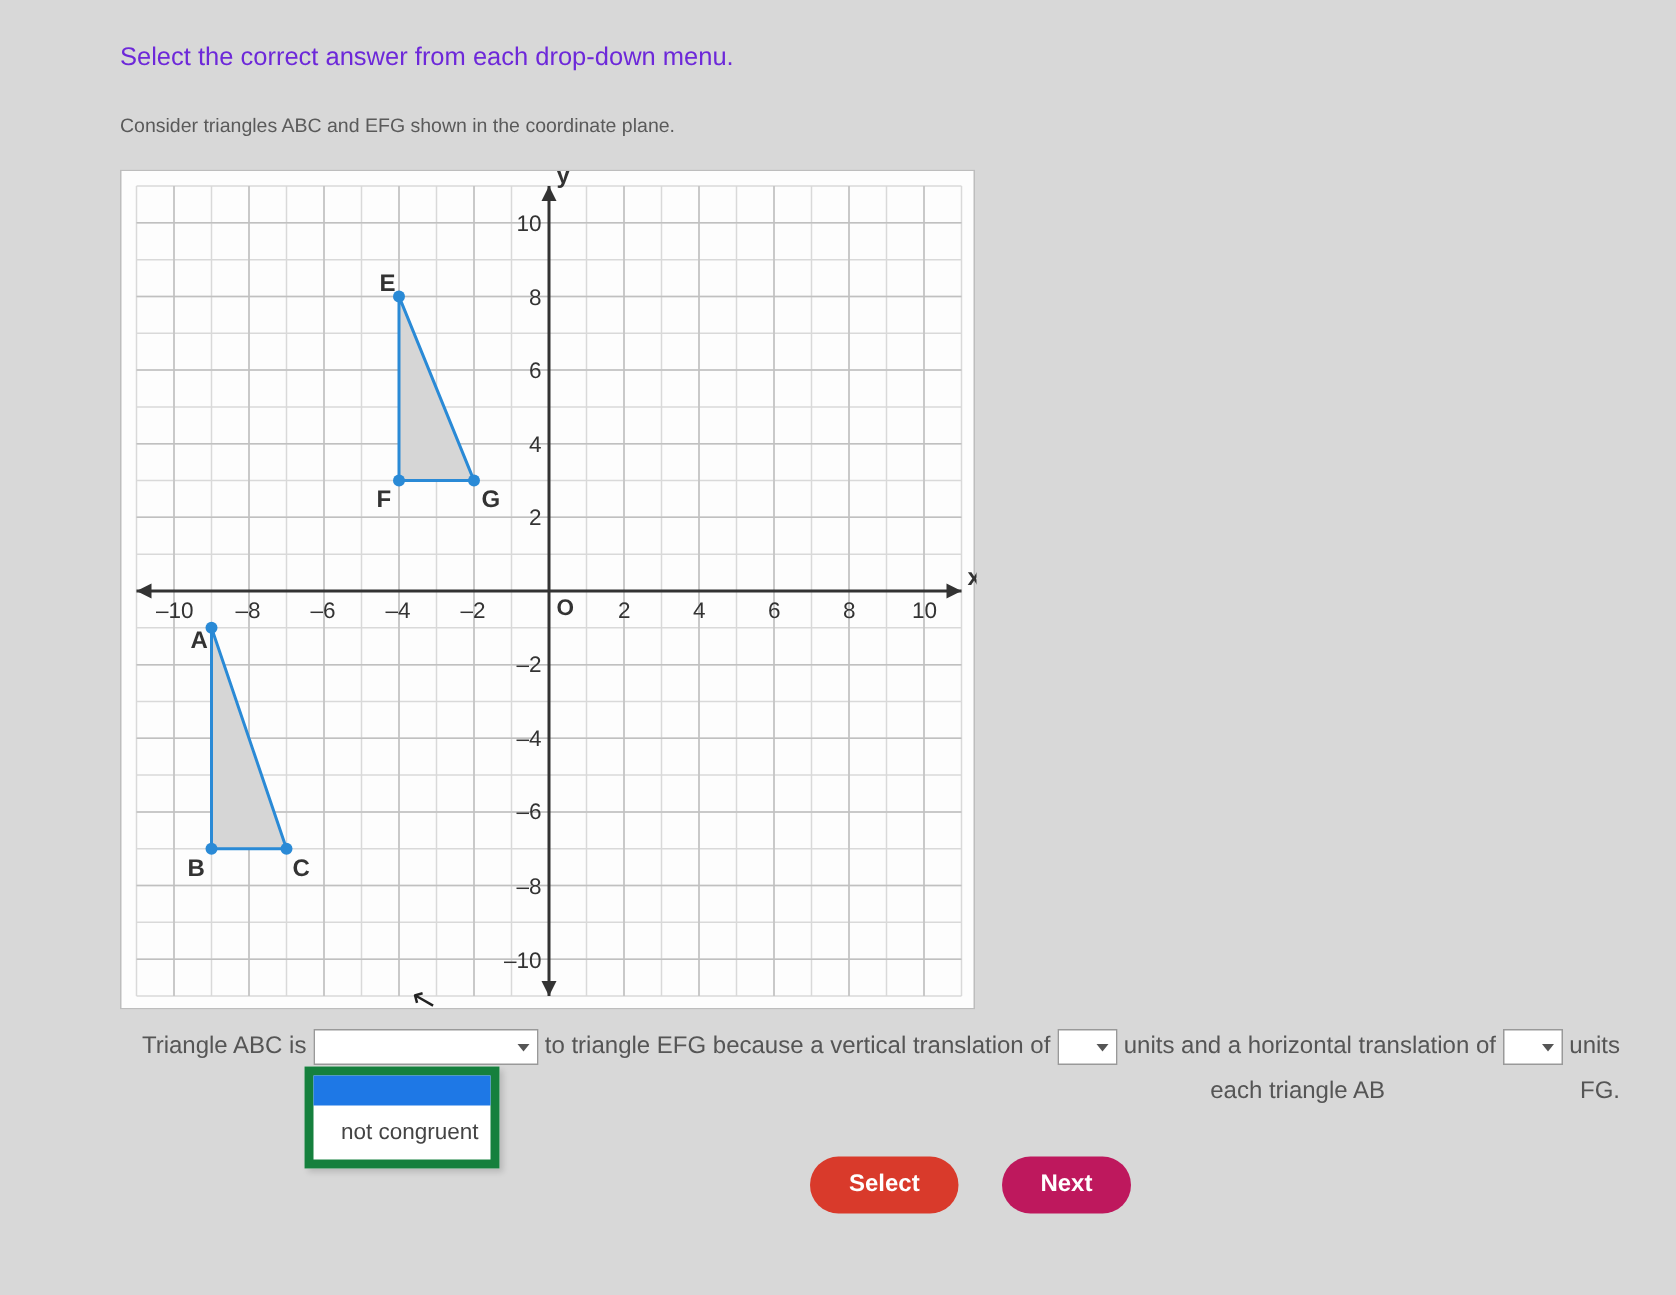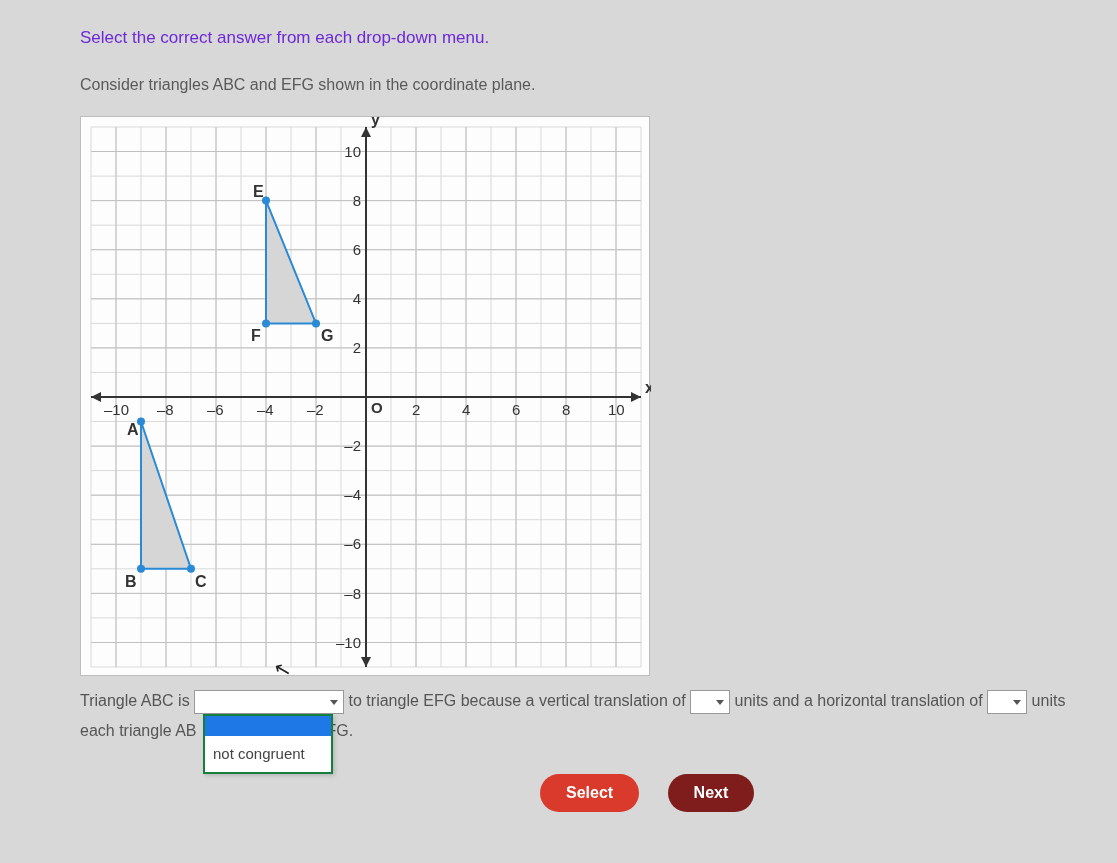--- a/index.html
+++ b/index.html
@@ -15,38 +15,39 @@
   .page {
     padding: 28px 0 0 80px;
     color: #4a4a4a;
   }
   .instruction {
     font-size: 17px;
     color: #6d28d9;
     margin-bottom: 28px;
   }
   .prompt-line {
-    font-size: 16px;
+    font-size: 13px;
     color: #5a5a5a;
     margin-bottom: 22px;
   }
   .chart-box {
     position: relative;
     width: 570px;
     height: 560px;
     background: #fdfdfd;
     border: 1px solid #bdbdbd;
     margin-bottom: 10px;
   }
   .chart-box svg { position:absolute; top:0; left:0; }
   .fill-row {
     font-size: 16px;
     color: #555;
     line-height: 30px;
     max-width: 1000px;
+    text-align: right;
   }
   .select-box {
     display: inline-block;
     vertical-align: middle;
     background: #fff;
     border: 1px solid #999;
     height: 24px;
     min-width: 40px;
     position: relative;
     padding: 0 18px 0 6px;
@@ -60,21 +61,21 @@
     top: 9px;
     width: 0; height: 0;
     border-left: 4px solid transparent;
     border-right: 4px solid transparent;
     border-top: 5px solid #555;
   }
   .select-wide { min-width: 150px; }
   .dropdown-open {
     position: absolute;
     background: #fff;
-    border: 2px solid #15803d;
+    border: 6px solid #15803d;
     width: 130px;
     font-size: 15px;
     box-shadow: 2px 2px 4px rgba(0,0,0,0.15);
   }
   .dropdown-open .opt-hl {
     background: #1e78e6;
     color: #fff;
     padding: 3px 8px;
     height: 20px;
   }
@@ -91,21 +92,21 @@
     border: none;
     border-radius: 20px;
     padding: 10px 26px;
     font-size: 16px;
     font-weight: bold;
     color: #fff;
     margin-right: 24px;
     cursor: pointer;
   }
   .btn-reset { background: #d93a2b; }
-  .btn-next { background: #7f1d1d; }
+  .btn-next { background: #be185d; }
   .cursor-arrow {
     position: absolute;
     font-size: 20px;
     color: #222;
     transform: rotate(-15deg);
   }
 </style>
 </head>
 <body>
 

